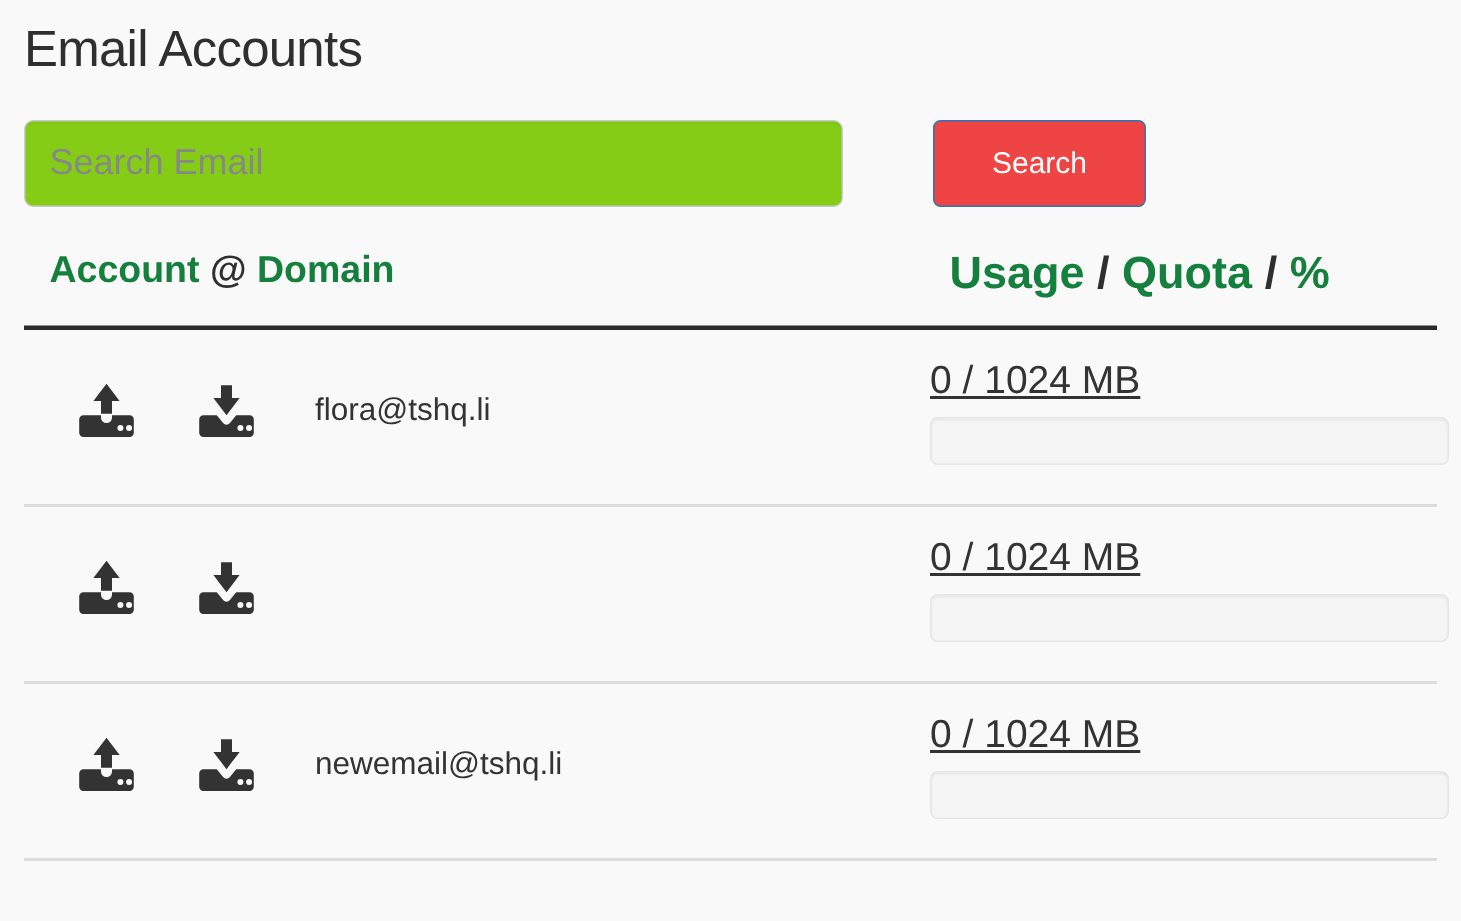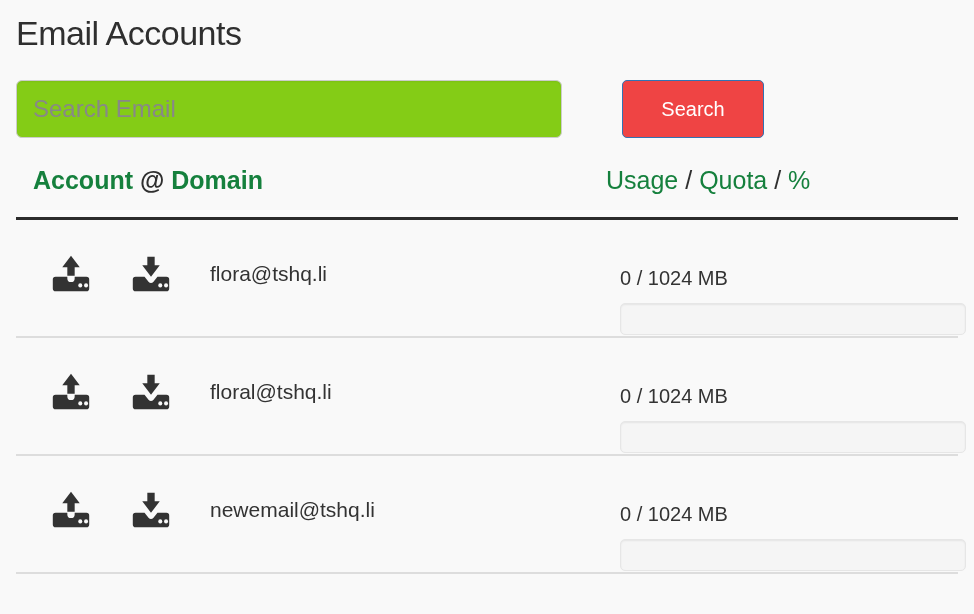--- a/index.html
+++ b/index.html
@@ -93,24 +93,24 @@
     position: absolute;
     left: 17px;
     top: 0;
     font-size: 25px;
     font-weight: bold;
     color: #2f2f2f;
     white-space: nowrap;
   }
   .col-usage {
     position: absolute;
-    left: 590px;
-    top: 0;
-    font-size: 25px;
-    font-weight: normal;
+    left: 617px;
+    top: 0;
+    font-size: 30px;
+    font-weight: bold;
     color: #2f2f2f;
     white-space: nowrap;
   }
   .hdr-link {
     color: #15803d;
     text-decoration: none;
     cursor: pointer;
   }
   .hdr-sep {
     color: #2f2f2f;
@@ -156,25 +156,26 @@
     color: #333333;
     white-space: nowrap;
   }
   .row-usage {
     position: absolute;
     left: 604px;
     top: 0;
     width: 346px;
   }
   .usage-text {
-    font-size: 20px;
+    font-size: 26px;
     line-height: 30px;
     color: #333333;
-    padding-top: 43px;
+    padding-top: 18px;
     white-space: nowrap;
+    text-decoration: underline;
   }
   .progress {
     margin-top: 10px;
     width: 346px;
     height: 32px;
     box-sizing: border-box;
     background: #f5f5f5;
     border: 1px solid #e6e6e6;
     border-radius: 5px;
     box-shadow: inset 0 1px 2px rgba(0,0,0,0.07);
@@ -250,21 +251,20 @@
         </span>
         <span class="action-icon">
           <svg viewBox="0 0 24 24" aria-hidden="true">
             <path d="M12 13.6 L7 7.0 H9.9 V2.2 H14.1 V7.0 H17 Z"></path>
             <path d="M3.2 13.6 h5.1 l2.4 3.0 a1.7 1.7 0 0 0 2.6 0 l2.4 -3.0 h5.1 a1.6 1.6 0 0 1 1.6 1.6 v5.1 a1.6 1.6 0 0 1 -1.6 1.6 H3.2 a1.6 1.6 0 0 1 -1.6 -1.6 v-5.1 a1.6 1.6 0 0 1 1.6 -1.6 z"></path>
             <circle cx="17.3" cy="18.5" r="1.15" fill="#f9f9f9"></circle>
             <circle cx="20.6" cy="18.5" r="1.15" fill="#f9f9f9"></circle>
           </svg>
         </span>
       </div>
-      <div class="row-email">floral@tshq.li</div>
       <div class="row-usage">
         <div class="usage-text">0 / 1024 MB</div>
         <div class="progress">
           <div class="progress-bar" style="width: 0%;"></div>
         </div>
       </div>
     </div>
 
     <div class="table-row">
       <div class="row-actions">

